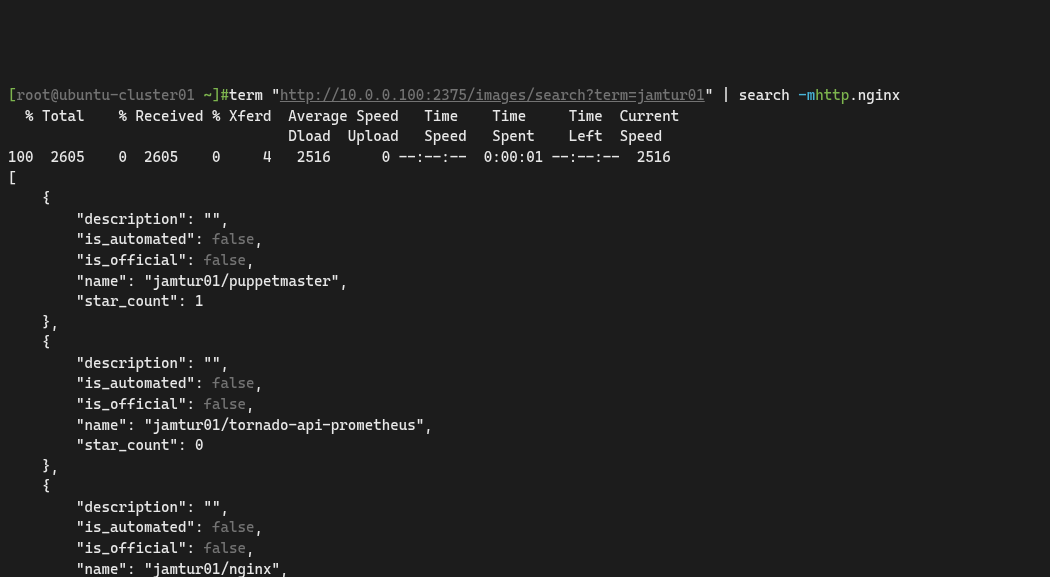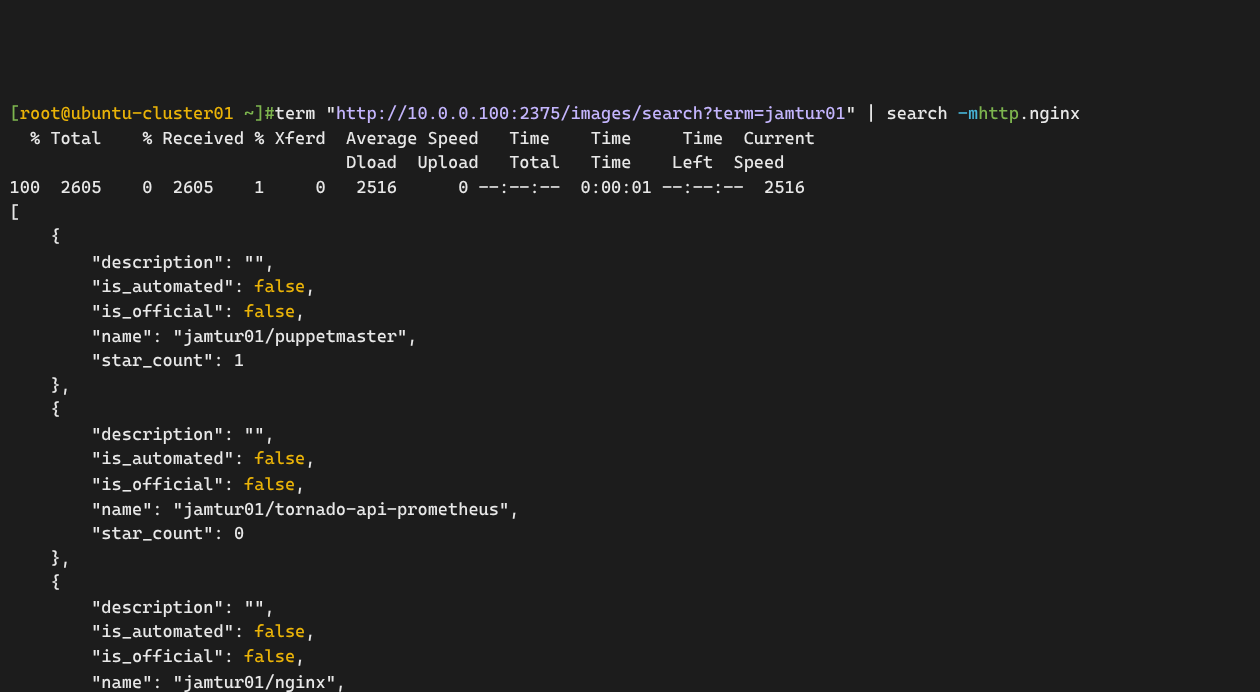--- a/index.html
+++ b/index.html
@@ -9,36 +9,36 @@
     color: #e8e8e8;
     font-family: "Cascadia Mono", "Fira Code", "Consolas", "Menlo", monospace;
     font-size: 14.5px;
     line-height: 1.42;
     width: 1050px;
     box-sizing: border-box;
     white-space: pre;
     overflow: hidden;
   }
   .green { color: #7db54e; }
-  .red   { color: #eab308; }
-  .blue  { color: #c4b5fd; }
+  .red   { color: #737373; }
+  .blue  { color: #737373; text-decoration: underline; }
   .cyan  { color: #48b5d8; }
   .key   { color: #e8e8e8; }
   .num   { color: #e8e8e8; }
   .str   { color: #e8e8e8; }
 </style>
 </head>
 <body>
 
 
 
 <div><span class="green">[</span><span class="red">root@ubuntu-cluster01</span><span class="green"> ~</span><span class="green">]#</span><span>term </span><span>"</span><span class="blue">http://10.0.0.100:2375/images/search?term=jamtur01</span><span>"</span><span> | search </span><span class="cyan">-m</span><span class="green">http</span><span>.nginx</span>
 <span>  % Total    % Received % Xferd  Average Speed   Time    Time     Time  Current</span>
-<span>                                 Dload  Upload   Total   Time    Left  Speed</span>
-<span>100  2605    0  2605    1     0   2516      0 --:--:--  0:00:01 --:--:--  2516</span>
+<span>                                 Dload  Upload   Speed   Spent    Left  Speed</span>
+<span>100  2605    0  2605    0     4   2516      0 --:--:--  0:00:01 --:--:--  2516</span>
 <span>[</span>
 <span>    {</span>
 <span>        <span class="key">"description"</span>: <span class="str">""</span>,</span>
 <span>        <span class="key">"is_automated"</span>: <span class="red">false</span>,</span>
 <span>        <span class="key">"is_official"</span>: <span class="red">false</span>,</span>
 <span>        <span class="key">"name"</span>: <span class="str">"jamtur01/puppetmaster"</span>,</span>
 <span>        <span class="key">"star_count"</span>: <span class="num">1</span></span>
 <span>    },</span>
 <span>    {</span>
 <span>        <span class="key">"description"</span>: <span class="str">""</span>,</span>

